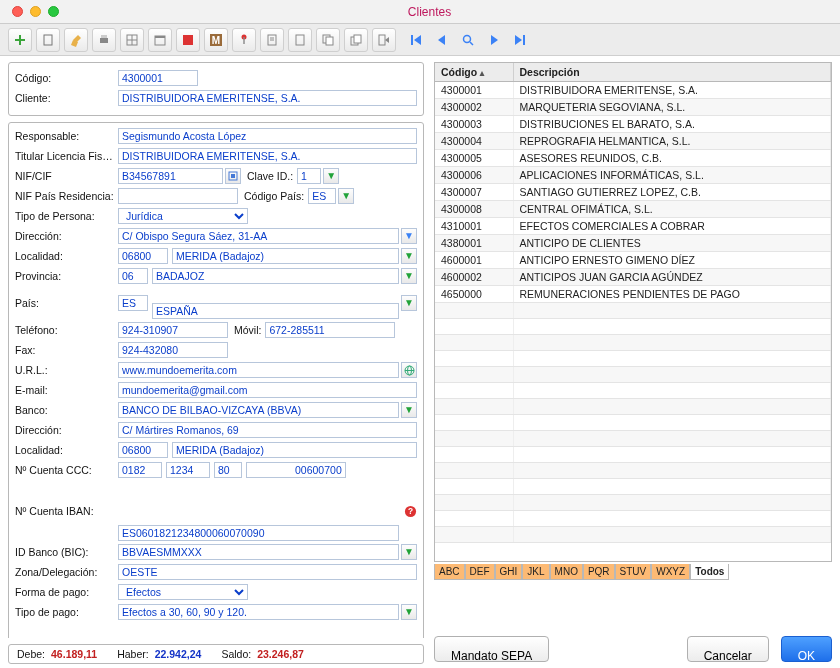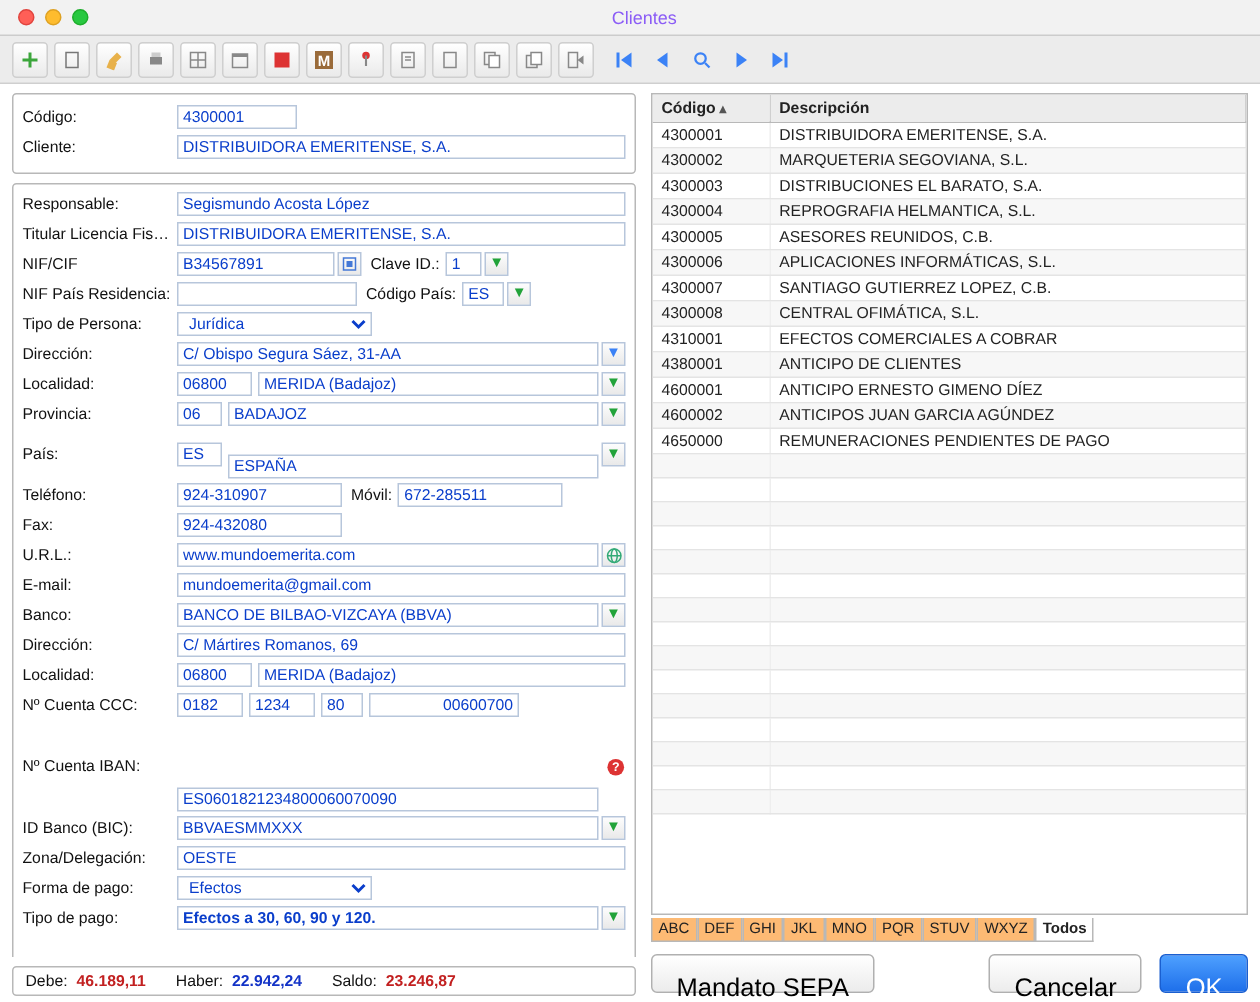--- a/index.html
+++ b/index.html
@@ -6,21 +6,21 @@
   html, body { width: 840px; height: 668px; font-family: "Helvetica Neue", Arial, sans-serif; font-size: 10.5px; color: #222; background: #fff; }
   body { position: relative; }
 
   
   .titlebar { height: 24px; background: #f2f2f2; border-bottom: 1px solid #ccc; display:flex; align-items:center; }
   .traffic { display:flex; gap:7px; padding-left:12px; }
   .dot { width:11px; height:11px; border-radius:50%; }
   .dot.red{background:#ff5f57;border:0.5px solid #e0443e;}
   .dot.yel{background:#febc2e;border:0.5px solid #dea122;}
   .dot.grn{background:#28c840;border:0.5px solid #1dad2b;}
-  .wtitle { flex:1; text-align:center; font-size:12px; color:#8b5cf6; margin-right:40px;}
+  .wtitle { flex:1; text-align:center; font-size:12px; color:#be185d; margin-right:40px;}
 
   .toolbar { height:32px; background:#ececec; border-bottom:1px solid #cfcfcf; display:flex; align-items:center; padding:0 8px; gap:4px;}
   .tbtn { width:24px; height:24px; display:flex; align-items:center; justify-content:center; border:1px solid #cfcfcf; border-radius:3px; background:linear-gradient(#fff,#eaeaea); }
   .tnav { display:flex; gap:6px; margin-left:6px;}
   .tnavbtn { width:20px; height:20px; display:flex; align-items:center; justify-content:center; color:#3b82f6;}
 
   .main { display:flex; height: 612px; }
   .pane { overflow:hidden; }
   .left { width: 430px; padding:6px 6px 4px 8px; display:flex; flex-direction:column;}
   .right { flex:1; padding:6px 8px 6px 4px; display:flex; flex-direction:column;}
@@ -61,21 +61,21 @@
   thead th.sort::after{content:" ▴"; font-size:9px; color:#555;}
   tbody td { border-bottom:1px solid #e4e4e4; border-right:1px solid #eee; padding:2px 6px; height:16px; white-space:nowrap; overflow:hidden; text-overflow:ellipsis;}
   tbody tr:nth-child(even){background:#f7f7f7;}
   .tbody-scroll{flex:1; overflow:auto;}
 
   .alpha-tabs{display:flex; margin-top:2px; gap:0;}
   .alpha-tabs .at{border:1px solid #b8b8b8; border-top:none; padding:2px 4px; background:#fdba74; font-size:10px; cursor:pointer;}
   .alpha-tabs .at.sel{background:#fff; font-weight:600;}
 
   .btns{display:flex; justify-content:flex-start; gap:12px; margin-top:8px; align-items:center;}
-  .btn{height:22px; border:1px solid #b0b0b0; border-radius:4px; padding:12px 16px; background:linear-gradient(#fff,#ececec); font-size:17px;}
+  .btn{height:22px; border:1px solid #b0b0b0; border-radius:4px; padding:12px 16px; background:linear-gradient(#fff,#ececec); font-size:12px;margin-top:48px;}
   .btn.primary{background:linear-gradient(#4ea0ff,#1e6fea); color:#fff; border-color:#1a5fd0;}
   .btns .spf{flex:1;}
 
   svg{display:block;}
 </style>
 </head>
 <body>
 
 <div class="titlebar">
   <div class="traffic">
@@ -283,21 +283,21 @@
         <input class="fld" style="width: 30px;" value="ES">
         <input class="fld" style="flex: 1 1 0%; margin-left: 4px; margin-top: 16px;" value="ESPAÑA">
         <span class="arrowbtn">
               <span class="green-down">▼</span>
             </span>
       </div>
       <div class="row">
         <span class="lab">Teléfono</span>
         <input class="fld" style="width: 110px;" value="924-310907">
         <span class="lab2">Móvil</span>
-        <input class="fld" style="width: 110px;" value="672-285511">
+        <input class="fld" style="width: 130px;" value="672-285511">
       </div>
       <div class="row">
         <span class="lab">Fax</span>
         <input class="fld" style="width: 110px;" value="924-432080">
       </div>
       <div class="row">
         <span class="lab">U.R.L.</span>
         <input class="fld" style="flex: 1 1 0%;" value="www.mundoemerita.com">
         <span class="icnbtn">
               <svg width="11" height="11" viewBox="0 0 11 11">
@@ -354,21 +354,21 @@
       <div class="row">
         <span class="lab">Zona/Delegación</span>
         <input class="fld" style="flex: 1 1 0%;" value="OESTE">
       </div>
       <div class="row">
         <span class="lab">Forma de pago</span>
         <select class="fld" style="width:130px"><option>Efectos</option></select>
       </div>
       <div class="row">
         <span class="lab">Tipo de pago</span>
-        <input class="fld" style="flex: 1 1 0%; font-weight: bold;" value="Efectos a 30, 60, 90 y 120.">
+        <input class="fld" style="flex: 1 1 0%;" value="Efectos a 30, 60, 90 y 120.">
         <span class="arrowbtn">
               <span class="green-down">▼</span>
             </span>
       </div>
       <div class="row">
         <span class="lab">Días de pago</span>
         <input class="fld" style="width: 36px; margin-top: 40px;" value="15">
       </div>
       <div class="row">
         <span class="lab">Plazos emisión de efectos</span>

